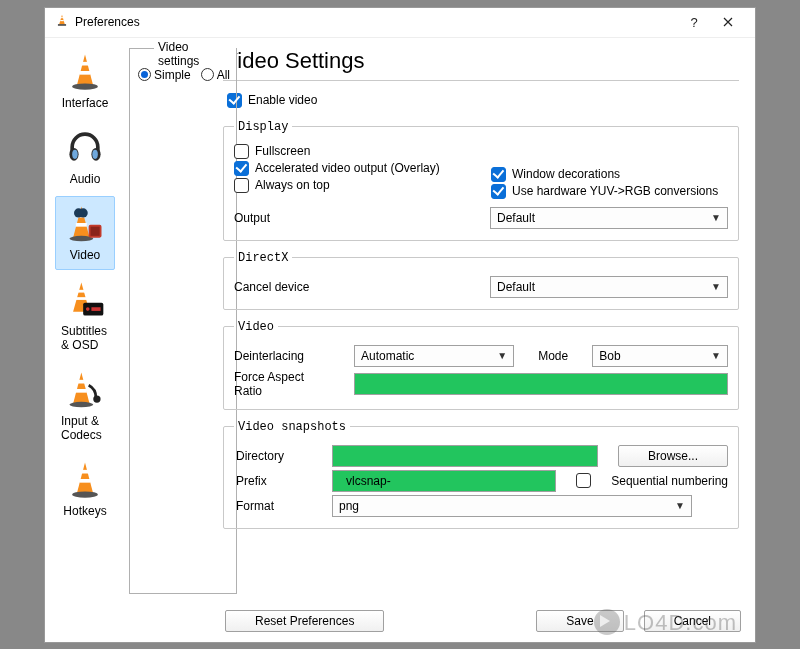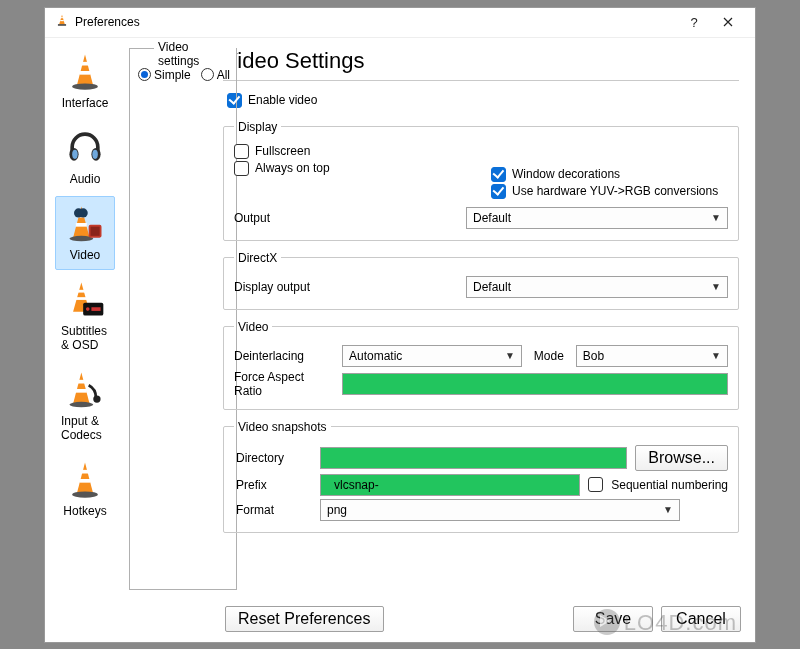--- a/index.html
+++ b/index.html
@@ -22,31 +22,31 @@
 .radio { width: 13px; height: 13px; border: 1px solid #333; border-radius: 50%; display: inline-flex; align-items: center; justify-content: center; margin-right: 3px; }
 .radio.on::after { content: ""; width: 7px; height: 7px; border-radius: 50%; background: #0a64d8; }
 .content { flex: 1; padding: 8px 16px 8px 10px; display: flex; flex-direction: column; overflow: hidden; }
 h1 { font-size: 22px; font-weight: normal; margin: 2px 0 6px; }
 .hr { border-top: 1px solid #c9c9c9; margin-bottom: 10px; }
 .cbrow { display: flex; align-items: flex-start; font-size: 12px; margin: 2px 0; gap: 6px; }
 .checkbox { width: 15px; height: 15px; border: 1px solid #333; border-radius: 3px; display: inline-flex; align-items: center; justify-content: center; background: #fff; }
 .checkbox.on { background: #0a6fd8; border-color: #0a6fd8; }
 .checkbox.on::after { content: ""; width: 5px; height: 8px; border: solid #fff; border-width: 0 2px 2px 0; transform: rotate(40deg) translate(-1px,-1px); }
 fieldset.group { border: 1px solid #c9c9c9; margin: 6px 0 4px; padding: 8px 10px 8px 10px; position: relative; border-radius: 2px; }
-fieldset.group legend { font-size: 12px; padding: 0 4px; margin-left: 0px; }
-.row { display: flex; align-items: center; font-size: 12px; margin: 3px 0; gap: 8px; }
+fieldset.group legend { font-size: 12px; padding: 0 4px; margin-left: 0px; font-family: Liberation Mono, monospace; }
+.row { display: flex; align-items: center; font-size: 12px; margin: 3px 0; gap: 20px; }
 .labelcol { width: 86px; font-size: 12px; }
 .labelcol2 { width: 78px; font-size: 12px; padding-left: 2px;}
 .select { flex: 1; border: 1px solid #a0a0a0; background: #fdfdfd; height: 22px; display: flex; align-items: center; justify-content: space-between; padding: 0 6px; font-size: 12px; }
 .select .arrow { font-size: 10px; color: #333; }
 .textinput { flex: 1; border: 1px solid #a0a0a0; background: #22c55e; height: 22px; padding: 0 13px; font-size: 12px; }
-.btn { border: 1px solid #a0a0a0; background: linear-gradient(#fff,#f0f0f0); padding: 3px 12px; font-size: 16px; border-radius: 2px; cursor: default; }
+.btn { border: 1px solid #a0a0a0; background: linear-gradient(#fff,#f0f0f0); padding: 3px 29px; font-size: 12px; border-radius: 2px; cursor: default; }
 .twocol { display: grid; grid-template-columns: 1fr 1fr; column-gap: 20px; }
 .bottombar { display: flex; justify-content: space-between; align-items: center; padding: 8px 14px 10px 14px; }
-.bottombar .right { display: flex; gap: 8px; }
+.bottombar .right { display: flex; gap: 20px; }
 .watermark { position: absolute; right: 18px; bottom: 6px; font-size: 22px; color: rgba(80,80,80,0.35); font-weight: 300; letter-spacing: 1px; pointer-events:none; }
 .watermark .ball { display:inline-block; width:26px; height:26px; border-radius:50%; background:rgba(100,100,100,0.35); vertical-align:-5px; margin-right:4px; position:relative;}
 .watermark .ball::after{content:"";position:absolute;left:6px;top:6px;width:0;height:0;border-left:10px solid rgba(255,255,255,0.7);border-top:6px solid transparent;border-bottom:6px solid transparent;}
 .vlc-icon svg { width:14px; height:14px; }
 </style>
 </head>
 <body>
 
 <div class="window">
   <div class="titlebar">
@@ -172,20 +172,24 @@
 
       <fieldset class="group">
         <legend>Display</legend>
         <div class="twocol">
           <div>
             <div class="cbrow">
                 <span class="checkbox"></span>
                 <span>Fullscreen</span>
               </div>
             <div class="cbrow">
+                <span class="checkbox on"></span>
+                <span>Accelerated video output (Overlay)</span>
+              </div>
+            <div class="cbrow">
                 <span class="checkbox"></span>
                 <span>Always on top</span>
               </div>
           </div>
           <div>
             <div class="cbrow" style="height:21px"></div>
             <div class="cbrow">
                 <span class="checkbox on"></span>
                 <span>Window decorations</span>
               </div>
@@ -201,21 +205,21 @@
           <div class="select">
               <span>Default</span>
               <span class="arrow">▼</span>
             </div>
         </div>
       </fieldset>
 
       <fieldset class="group">
         <legend>DirectX</legend>
         <div class="row">
-          <span class="labelcol">Display output</span>
+          <span class="labelcol">Cancel device</span>
           <div style="width:130px"></div>
           <div class="select">
               <span>Default</span>
               <span class="arrow">▼</span>
             </div>
         </div>
       </fieldset>
 
       <fieldset class="group">
         <legend>Video</legend>

